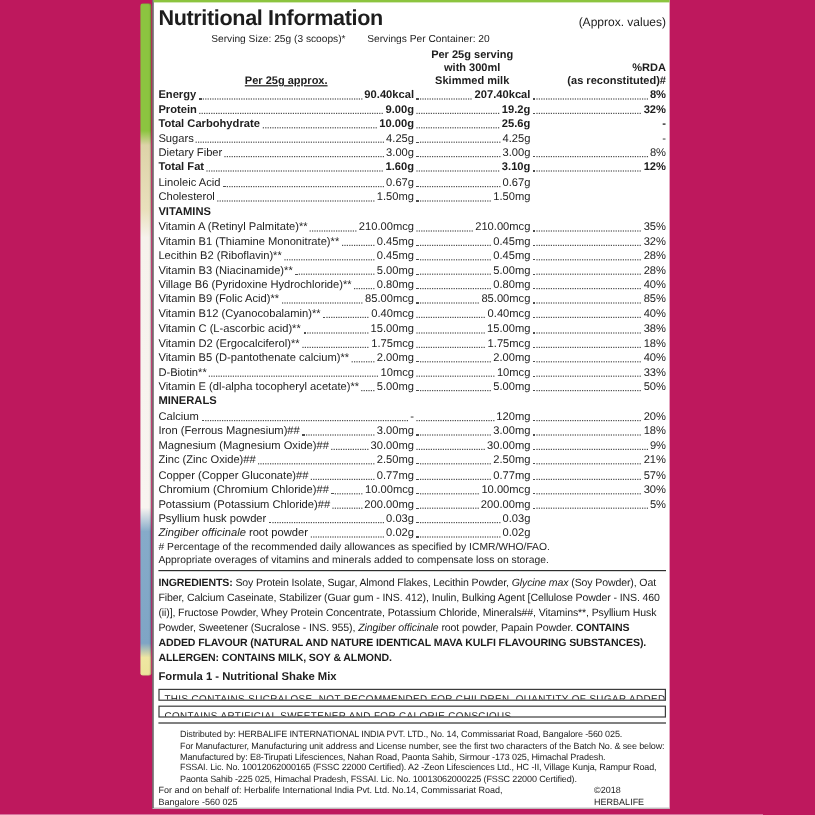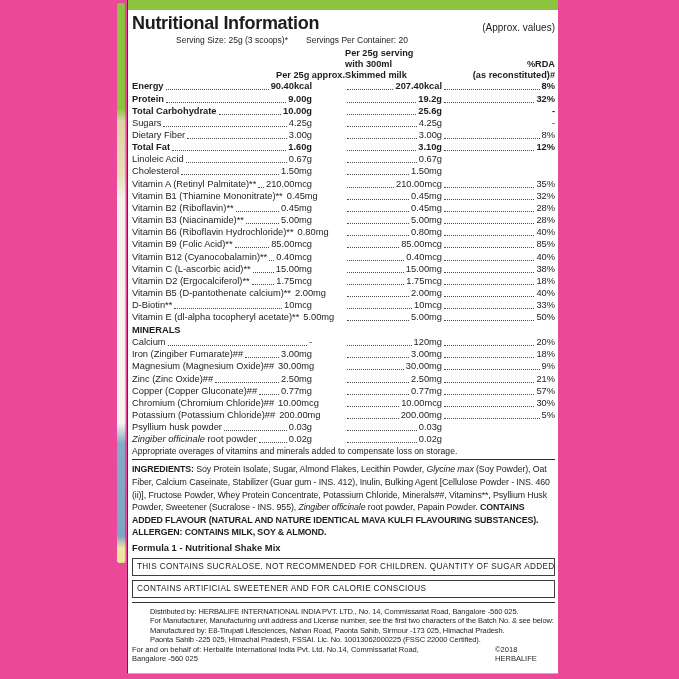--- a/index.html
+++ b/index.html
@@ -1,44 +1,44 @@
 <!DOCTYPE html>
 <html><head>
 <meta charset="utf-8">
 <style>
   html,body{margin:0;padding:0;background:#ffffff;width:679px;height:679px;overflow:hidden;
     font-family:"Liberation Sans","DejaVu Sans",sans-serif;color:#1d1d1d;}
-  .stage{position:relative;width:679px;height:679px;background:#ec4899;}
+  .stage{position:relative;width:679px;height:679px;background:#be185d;}
   
   .edge-strip{position:absolute;left:117px;top:3px;width:9px;height:560px;border-radius:2px;
     background:linear-gradient(to bottom,
       #8cc440 0px,#8cc440 106px,
       #ddd3a8 118px,#e9e0bc 172px,
       #f6f2ec 195px,#f8f4f0 420px,
       #86abc9 440px,#7fa5c5 533px,
       #efe7a2 545px,#ece39b 560px);
     box-shadow:inset -1px 0 1px rgba(0,0,0,.25);}
   .panel{position:absolute;left:127px;top:0;width:431px;height:674px;box-sizing:border-box;
     border-left:1.5px solid #3a3a3a;border-bottom:1px solid #b5b5b5;background:#fff;
     padding:0 3px 0 4px;display:flex;flex-direction:column;}
   .greenbar{height:10px;background:#8cc43f;margin:0 -3px 0 -4px;}
   .titlerow{display:flex;justify-content:space-between;align-items:flex-end;margin-top:4px;}
   .title{font-size:18px;font-weight:bold;letter-spacing:-.3px;line-height:19px;}
   .approx{font-size:10px;line-height:11px;}
   .servingrow{font-size:8.5px;margin-top:2px;display:flex;gap:18px;margin-left:44px;}
   
   .heads{display:flex;align-items:flex-end;font-weight:bold;font-size:9.2px;line-height:10.8px;margin-top:3px;}
-  .hseg1{flex:1;text-align:right;}
-  .hseg2{width:97px;text-align:left;}
+  .hseg1{flex:1;text-align:center;text-decoration:underline;}
+  .hseg2{width:97px;text-align:center;}
   .hseg3{width:113px;text-align:right;}
   
   .trow{display:flex;font-size:9.3px;line-height:12.15px;}
   .trow.b{font-weight:bold;}
   .seg1{flex:1;display:flex;min-width:0;}
-  .seg2{width:97px;display:flex;padding-left:33px;}
+  .seg2{width:97px;display:flex;}
   .seg3{width:113px;display:flex;}
   .lbl,.v{white-space:nowrap;}
   .ld{flex:1;position:relative;min-width:4px;}
   .ld::after{content:"";position:absolute;left:2px;right:2px;bottom:2.2px;border-bottom:1.4px dotted #4d4d4d;}
   .ld.off::after{display:none;}
   .sec{font-weight:bold;font-size:9.3px;line-height:12.6px;}
   .fnote{font-size:8.6px;line-height:10.8px;}
   .rule{border-top:1.5px solid #2e2e2e;margin:3px 0 2px 0;}
   .ingr{font-size:8.8px;line-height:12.6px;letter-spacing:-.1px;margin-top:1px;}
   .ingr b{font-weight:bold;}
@@ -195,20 +195,21 @@
           </span>
           <span class="seg2">
             <span class="ld"></span>
             <span class="v">1.50mg</span>
           </span>
           <span class="seg3">
             <span class="ld off"></span>
             <span class="v"></span>
           </span>
         </div>
+        <div class="sec">VITAMINS</div>
         <div class="trow">
           <span class="seg1">
             <span class="lbl">Vitamin A (Retinyl Palmitate)**</span>
             <span class="ld"></span>
             <span class="v">210.00mcg</span>
           </span>
           <span class="seg2">
             <span class="ld"></span>
             <span class="v">210.00mcg</span>
           </span>
@@ -227,21 +228,21 @@
             <span class="ld"></span>
             <span class="v">0.45mg</span>
           </span>
           <span class="seg3">
             <span class="ld"></span>
             <span class="v">32%</span>
           </span>
         </div>
         <div class="trow">
           <span class="seg1">
-            <span class="lbl">Vitamin B2 (Riboflavin)**</span>
+            <span class="lbl">Lecithin B2 (Riboflavin)**</span>
             <span class="ld"></span>
             <span class="v">0.45mg</span>
           </span>
           <span class="seg2">
             <span class="ld"></span>
             <span class="v">0.45mg</span>
           </span>
           <span class="seg3">
             <span class="ld"></span>
             <span class="v">28%</span>
@@ -257,21 +258,21 @@
             <span class="ld"></span>
             <span class="v">5.00mg</span>
           </span>
           <span class="seg3">
             <span class="ld"></span>
             <span class="v">28%</span>
           </span>
         </div>
         <div class="trow">
           <span class="seg1">
-            <span class="lbl">Vitamin B6 (Riboflavin Hydrochloride)**</span>
+            <span class="lbl">Village B6 (Pyridoxine Hydrochloride)**</span>
             <span class="ld"></span>
             <span class="v">0.80mg</span>
           </span>
           <span class="seg2">
             <span class="ld"></span>
             <span class="v">0.80mg</span>
           </span>
           <span class="seg3">
             <span class="ld"></span>
             <span class="v">40%</span>
@@ -393,21 +394,21 @@
             <span class="ld"></span>
             <span class="v">120mg</span>
           </span>
           <span class="seg3">
             <span class="ld"></span>
             <span class="v">20%</span>
           </span>
         </div>
         <div class="trow">
           <span class="seg1">
-            <span class="lbl">Iron (Zingiber Fumarate)##</span>
+            <span class="lbl">Iron (Ferrous Magnesium)##</span>
             <span class="ld"></span>
             <span class="v">3.00mg</span>
           </span>
           <span class="seg2">
             <span class="ld"></span>
             <span class="v">3.00mg</span>
           </span>
           <span class="seg3">
             <span class="ld"></span>
             <span class="v">18%</span>
@@ -514,38 +515,40 @@
             <span class="v">0.02g</span>
           </span>
           <span class="seg3">
             <span class="ld off"></span>
             <span class="v"></span>
           </span>
         </div>
       </div>
 
     <div>
+        <div class="fnote"># Percentage of the recommended daily allowances as specified by ICMR/WHO/FAO.</div>
         <div class="fnote">Appropriate overages of vitamins and minerals added to compensate loss on storage.</div>
       </div>
 
     <div class="rule"></div>
 
     <div class="ingr"><b>INGREDIENTS: </b><span>Soy Protein Isolate, Sugar, Almond Flakes, Lecithin Powder, </span><i>Glycine max</i><span> (Soy Powder), Oat Fiber, Calcium Caseinate, Stabilizer (Guar gum - INS. 412), Inulin, Bulking Agent [Cellulose Powder - INS. 460 (ii)], Fructose Powder, Whey Protein Concentrate, Potassium Chloride, Minerals##, Vitamins**, Psyllium Husk Powder, Sweetener (Sucralose - INS. 955), </span><i>Zingiber officinale</i><span> root powder, Papain Powder. </span><b>CONTAINS ADDED FLAVOUR (NATURAL AND NATURE IDENTICAL MAVA KULFI FLAVOURING SUBSTANCES). ALLERGEN: CONTAINS MILK, SOY &amp; ALMOND.</b></div>
 
     <div class="formula">Formula 1 - Nutritional Shake Mix</div>
 
     <div class="noticebox">THIS CONTAINS SUCRALOSE. NOT RECOMMENDED FOR CHILDREN. QUANTITY OF SUGAR ADDED 17gm/100gm</div>
     <div class="noticebox">CONTAINS ARTIFICIAL SWEETENER AND FOR CALORIE CONSCIOUS</div>
 
     <div class="rule"></div>
 
     <div class="dist">
         <div>Distributed by: HERBALIFE INTERNATIONAL INDIA PVT. LTD., No. 14, Commissariat Road, Bangalore -560 025.</div>
         <div>For Manufacturer, Manufacturing unit address and License number, see the first two characters of the Batch No. &amp; see below:</div>
         <div>Manufactured by: E8-Tirupati Lifesciences, Nahan Road, Paonta Sahib, Sirmour -173 025, Himachal Pradesh.</div>
+        <div>FSSAI. Lic. No. 10012062000165 (FSSC 22000 Certified). A2 -Zeon Lifesciences Ltd., HC -II, Village Kunja, Rampur Road,</div>
         <div>Paonta Sahib -225 025, Himachal Pradesh, FSSAI. Lic. No. 10013062000225 (FSSC 22000 Certified).</div>
       </div>
 
     <div class="footline">
       <span>For and on behalf of: Herbalife International India Pvt. Ltd. No.14, Commissariat Road, Bangalore -560 025</span>
       <span>©2018 HERBALIFE</span>
     </div>
   </div>
 </div>
 

